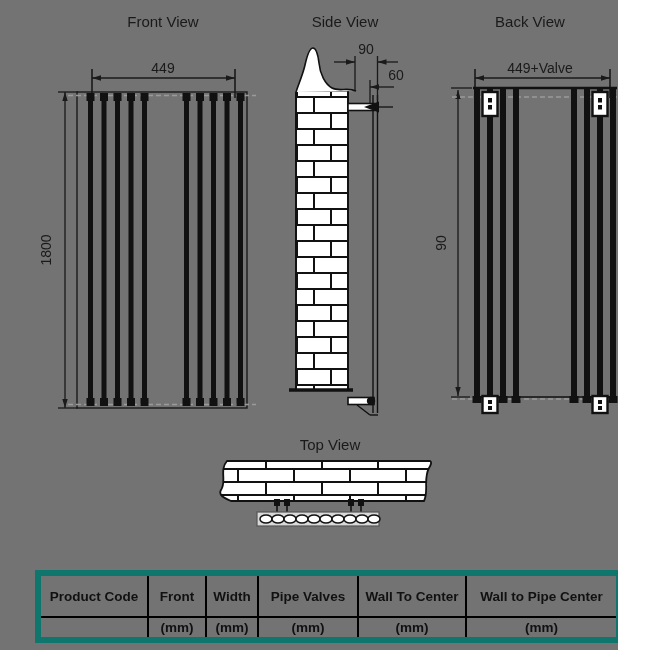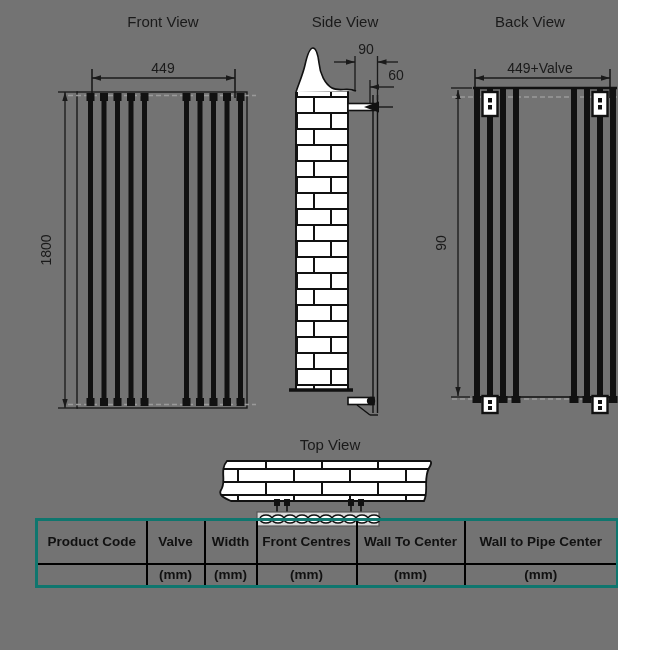--- a/index.html
+++ b/index.html
@@ -3,23 +3,23 @@
 <meta charset="utf-8">
 <style>
   html,body{margin:0;padding:0;background:#ffffff;}
   .page{position:relative;width:618px;height:650px;background:#737373;
         font-family:"Liberation Sans",sans-serif;color:#1a1a1a;overflow:hidden;}
   svg{position:absolute;left:0;top:0;}
   svg text{font-family:"Liberation Sans",sans-serif;fill:#1a1a1a;}
   .vtitle{font-size:15px;}
   .dim{font-size:14px;}
   
-  table.spec{position:absolute;left:35px;top:518px;width:581px;
+  table.spec{position:absolute;left:35px;top:570px;width:581px;
              border-collapse:collapse;table-layout:fixed;
-             border:3px solid #0f766e;}
+             border:6px solid #0f766e;}
   table.spec th, table.spec td{
       border:2px solid #000;text-align:center;vertical-align:middle;
       font-weight:bold;font-size:13.5px;color:#111;padding:0 2px;
       font-family:"Liberation Sans",sans-serif;}
   tr.hdr{height:44px;} tr.units{height:23px;padding-left:16px;} tr.vals{height:25px;}
 </style>
 </head>
 <body>
 
 <div class="page">
@@ -234,23 +234,23 @@
     <col style="width:110px">
         <col style="width:58px">
         <col style="width:52px">
     <col style="width:100px">
         <col style="width:108px">
         <col style="width:153px">
   </colgroup>
   <tbody>
         <tr class="hdr">
     <th>Product  Code</th>
-    <th>Valve</th>
+    <th>Front</th>
     <th>Width</th>
-    <th>Front Centres</th>
+    <th>Pipe Valves</th>
     <th>Wall To Center</th>
     <th>Wall to Pipe Center</th>
   </tr>
   <tr class="units">
     <td></td>
     <td>(mm)</td>
     <td>(mm)</td>
     <td>(mm)</td>
     <td>(mm)</td>
     <td>(mm)</td>

